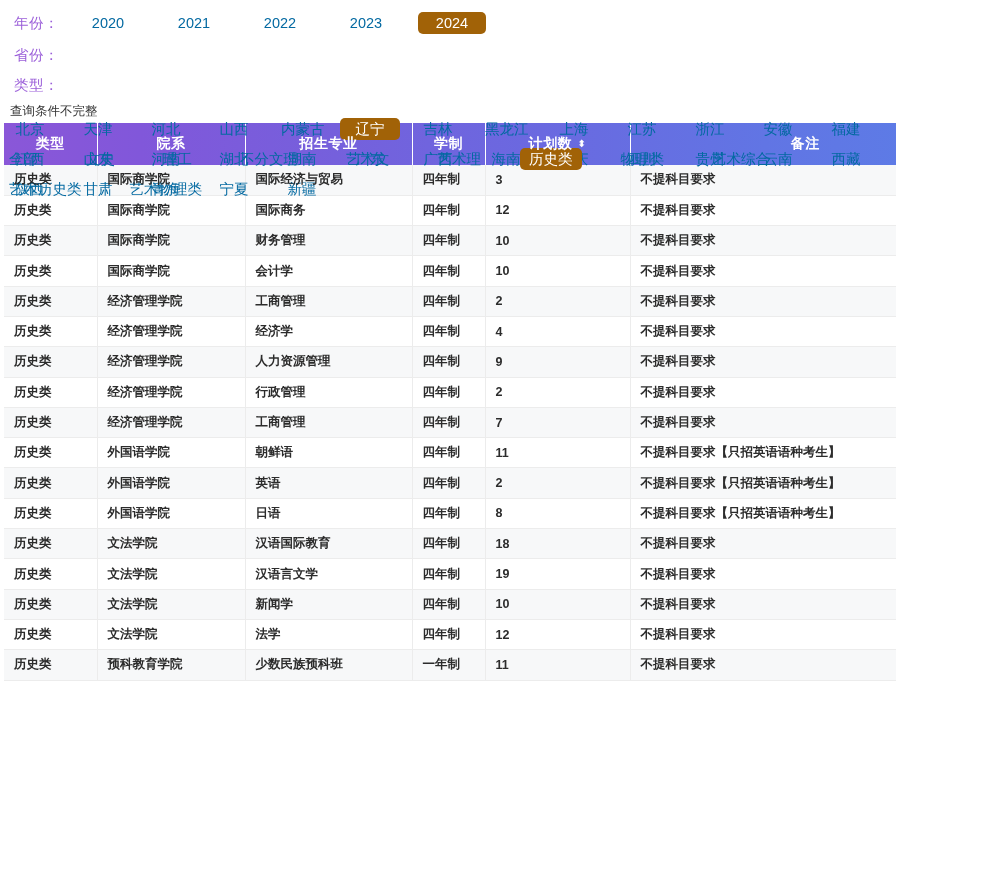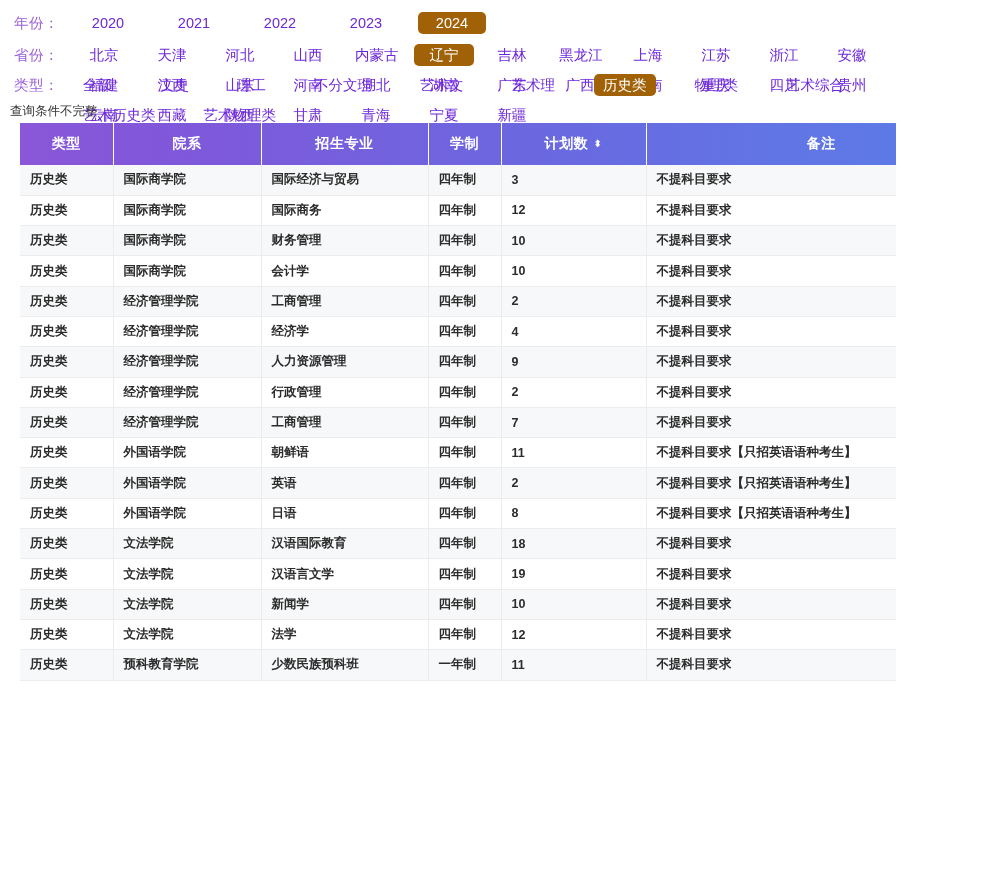--- a/index.html
+++ b/index.html
@@ -31,21 +31,21 @@
     letter-spacing: .5px;
   }
   .chips {
     display: flex;
     flex-wrap: wrap;
     align-items: flex-start;
     flex: 1 1 auto;
   }
   .chip {
     font-size: 14.5px;
-    color: #6d28d9;
+    color: #0369a1;
     line-height: 22px;
     height: 22px;
     padding: 0 9px;
     border-radius: 5px;
     margin: 4px 0;
     white-space: nowrap;
     text-align: center;
     cursor: pointer;
     background: transparent;
     display: inline-block;
@@ -53,39 +53,39 @@
   .chip.selected {
     background: #a16207;
     color: #ffffff;
   }
   
   .chips.year .chip      { width: 68px; margin-right: 18px; }
   .chips.prov .chip      { width: 60px; margin-right: 8px; }
   .chips.type .chip      { width: auto; min-width: 44px; margin-right: 30px; }
 
   .row-y  { height: 32px; }
-  .row-p  { height: 30px; }
+  .row-p  { height: 30px; flex-direction: column; }
 
   
   .note {
     color: #ef2f2f;
     font-size: 13.2px;
     font-weight: bold;
     padding: 14px 0 0 14px;
     line-height: 20px;
   }
   .subnote {
     color: #333333;
     font-size: 12.5px;
     padding: 3px 0 0 10px;
     line-height: 16px;
   }
 
   
-  .table-wrap { padding: 4px 12px 0 20px; }
+  .table-wrap { padding: 4px 12px 0 4px; }
   table {
     width: 976px;
     border-collapse: collapse;
     table-layout: fixed;
     font-size: 12.5px;
   }
   thead th {
     background: transparent;
     color: #ffffff;
     font-size: 14px;

